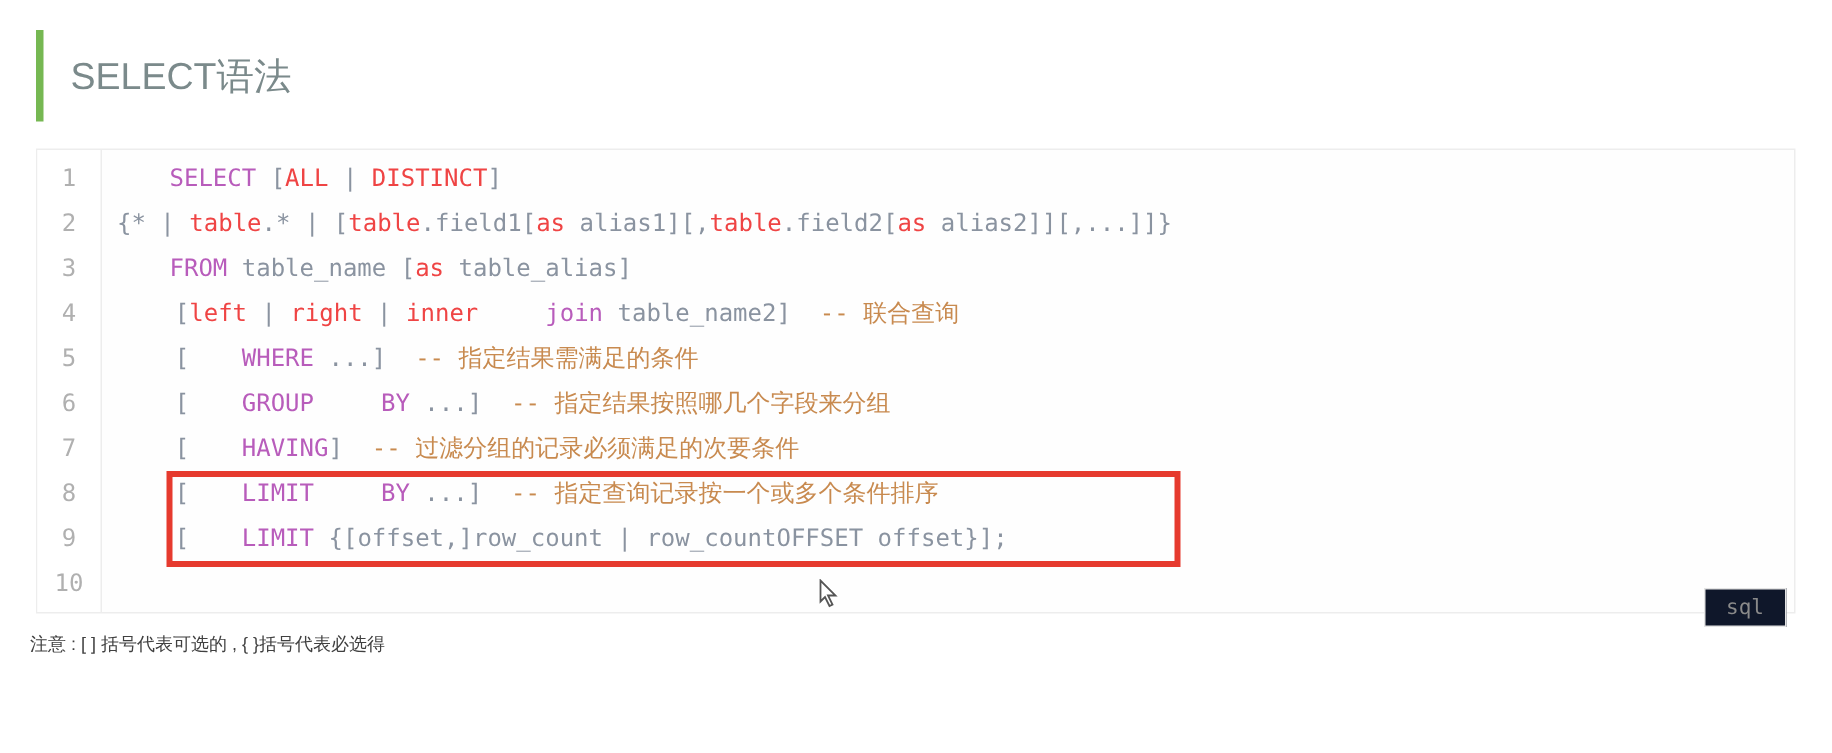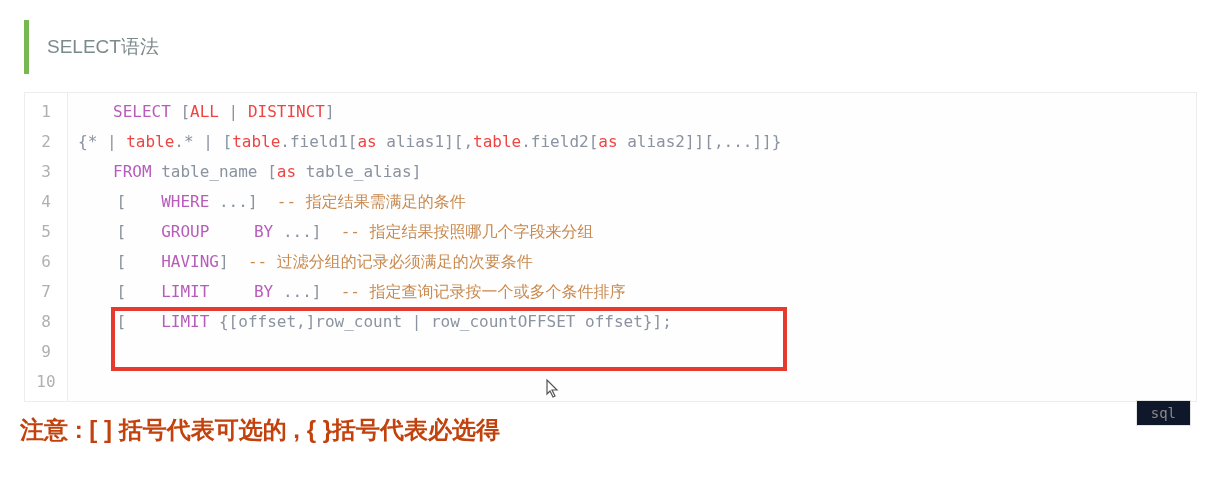--- a/index.html
+++ b/index.html
@@ -8,21 +8,21 @@
     font-family: "Microsoft YaHei", "PingFang SC", Arial, sans-serif;
     background: #ffffff;
     font-size: 16px;
   }
   .wrap { padding: 10px 0; position: relative; }
   .quote-box {
     border-left: 5px solid #76b852;
     margin: 10px 24px 18px 24px;
     padding: 14px 18px;
     color: #7b8a8b;
-    font-size: 19px;
+    font-size: 25px;
     background: #ffffff;
   }
   .code-block {
     position: relative;
     margin: 0 24px 10px 24px;
     border: 1px solid #ededed;
     background: #fefefe;
     display: flex;
   }
   .gutter {
@@ -55,23 +55,23 @@
   .cmt { color: #c88a4f; }   
 
   .hl-box {
     position: absolute;
     border: 4px solid #e63a2e;
     pointer-events: none;
   }
 
   .footer-note {
     margin: 12px 20px 0 20px;
-    font-weight: 700;
-    font-size: 24px;
-    color: #c2410c;
+    font-weight: 400;
+    font-size: 12px;
+    color: #404040;
   }
 
   .lang-badge {
     position: absolute;
     right: 30px;
     bottom: 30px;
     background: #0f172a;
     border: 1px solid #e4e4e4;
     color: #8a8a8a;
     padding: 4px 14px;
@@ -105,20 +105,21 @@
       <div>7</div>
       <div>8</div>
       <div>9</div>
       <div>10</div>
     </div>
 
     <div class="code-lines">
       <div class="line"><span class="kw">SELECT</span><span class="br"> [</span><span class="kw2">ALL</span><span class="br"> | </span><span class="kw2">DISTINCT</span><span class="br">]</span></div>
       <div class="line"><span class="br">{</span><span class="id">*</span><span class="br"> | </span><span class="kw2">table</span><span class="br">.</span><span class="id">*</span><span class="br"> | [</span><span class="kw2">table</span><span class="br">.</span><span class="id">field1</span><span class="br">[</span><span class="kw2">as</span><span class="br"> </span><span class="id">alias1</span><span class="br">][,</span><span class="kw2">table</span><span class="br">.</span><span class="id">field2</span><span class="br">[</span><span class="kw2">as</span><span class="br"> </span><span class="id">alias2</span><span class="br">]][,...]]}</span></div>
       <div class="line"><span class="kw">FROM</span><span class="br"> </span><span class="id">table_name</span><span class="br"> [</span><span class="kw2">as</span><span class="br"> </span><span class="id">table_alias</span><span class="br">]</span></div>
+      <div class="line"><span class="br">    [</span><span class="kw2">left</span><span class="br"> | </span><span class="kw2">right</span><span class="br"> | </span><span class="kw2">inner</span><span class="br"> </span><span class="kw">join</span><span class="br"> </span><span class="id">table_name2</span><span class="br">]  </span><span class="cmt">-- 联合查询</span></div>
       <div class="line"><span class="br">    [</span><span class="kw">WHERE</span><span class="br"> ...]  </span><span class="cmt">-- 指定结果需满足的条件</span></div>
       <div class="line"><span class="br">    [</span><span class="kw">GROUP</span><span class="br"> </span><span class="kw">BY</span><span class="br"> ...]  </span><span class="cmt">-- 指定结果按照哪几个字段来分组</span></div>
       <div class="line"><span class="br">    [</span><span class="kw">HAVING</span><span class="br">]  </span><span class="cmt">-- 过滤分组的记录必须满足的次要条件</span></div>
       <div class="line"><span class="br">    [</span><span class="kw">LIMIT</span><span class="br"> </span><span class="kw">BY</span><span class="br"> ...]  </span><span class="cmt">-- 指定查询记录按一个或多个条件排序</span></div>
       <div class="line"><span class="br">    [</span><span class="kw">LIMIT</span><span class="br"> {[</span><span class="id">offset</span><span class="br">,]</span><span class="id">row_count</span><span class="br"> | </span><span class="id">row_count</span><span class="id">OFFSET</span><span class="br"> </span><span class="id">offset</span><span class="br">}];</span></div>
     </div>
 
     <div class="hl-box" style="left:86px; top:214px; width:676px; height:64px;"></div>
 
     <svg class="cursor" style="left:520px; top:286px;" viewBox="0 0 16 20">

